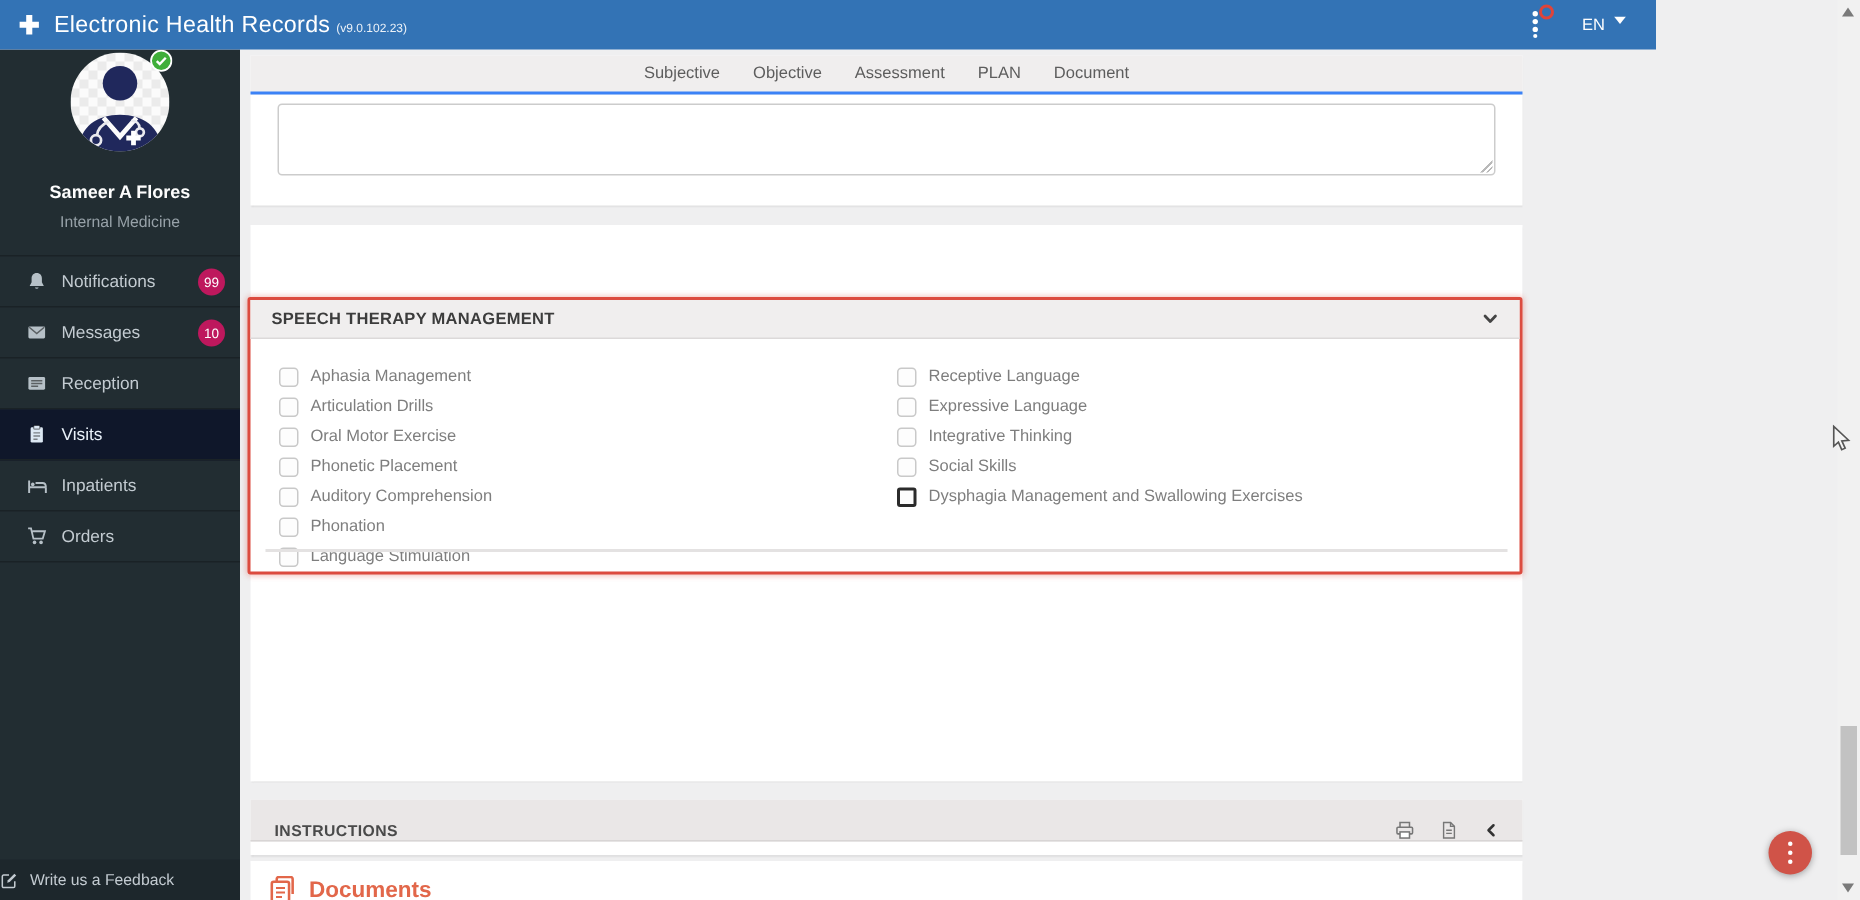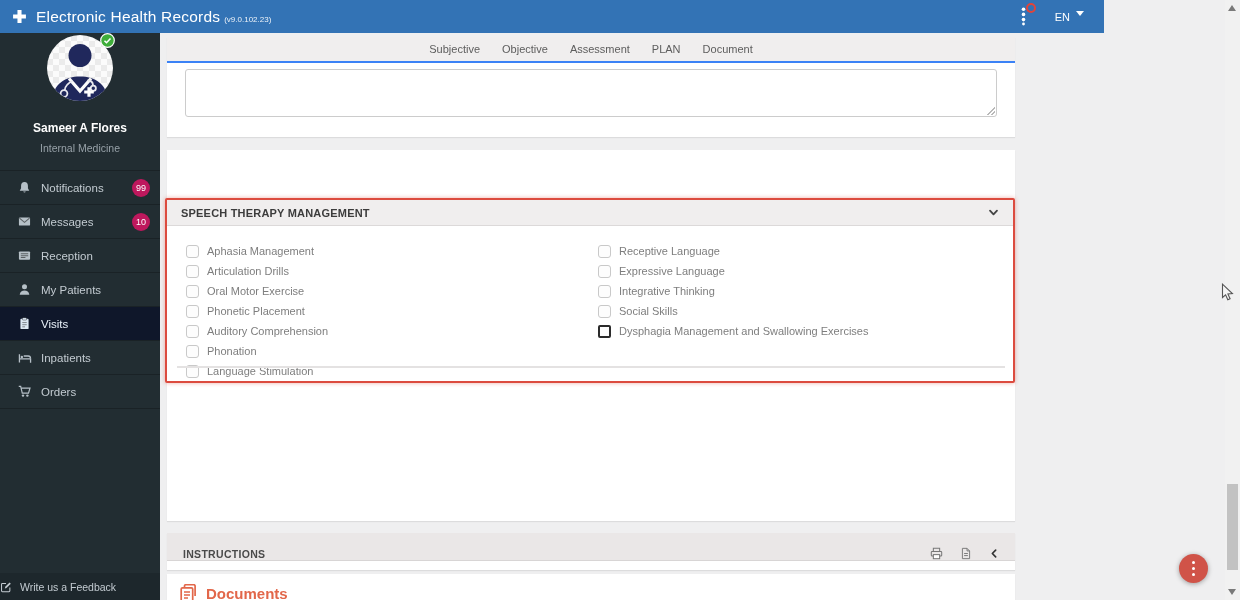--- a/index.html
+++ b/index.html
@@ -218,29 +218,20 @@
       </div>
       <div class="side-item">
         <span class="icon side-icon">
           <svg width="13" height="13" viewBox="0 0 14 14">
             <rect x="1" y="2.6" width="12" height="9" rx="1" fill="currentColor"></rect>
             <path d="M3 5.2h8M3 7.2h8M3 9.2h5" stroke="rgba(0,0,0,.5)" stroke-width="1.1"></path>
           </svg>
         </span>
         <span class="side-label">Reception</span>
       </div>
-      <div class="side-item">
-        <span class="icon side-icon">
-          <svg width="13" height="13" viewBox="0 0 14 14">
-            <circle cx="7" cy="4" r="2.7" fill="currentColor"></circle>
-            <path d="M1.8 12.6c.4-3.2 2.5-4.6 5.2-4.6s4.8 1.4 5.2 4.6z" fill="currentColor"></path>
-          </svg>
-        </span>
-        <span class="side-label">My Patients</span>
-      </div>
       <div class="side-item active">
         <span class="icon side-icon">
           <svg width="13" height="13" viewBox="0 0 14 14">
             <rect x="2.6" y="2" width="8.8" height="11" rx="1" fill="currentColor"></rect>
             <rect x="4.8" y=".7" width="4.4" height="2.6" rx=".6" fill="currentColor" stroke="rgba(0,0,0,.45)" stroke-width=".9"></rect>
             <path d="M4.6 6h4.8M4.6 8.3h4.8M4.6 10.6h3" stroke="rgba(0,0,0,.45)" stroke-width="1"></path>
           </svg>
         </span>
         <span class="side-label">Visits</span>
       </div>

